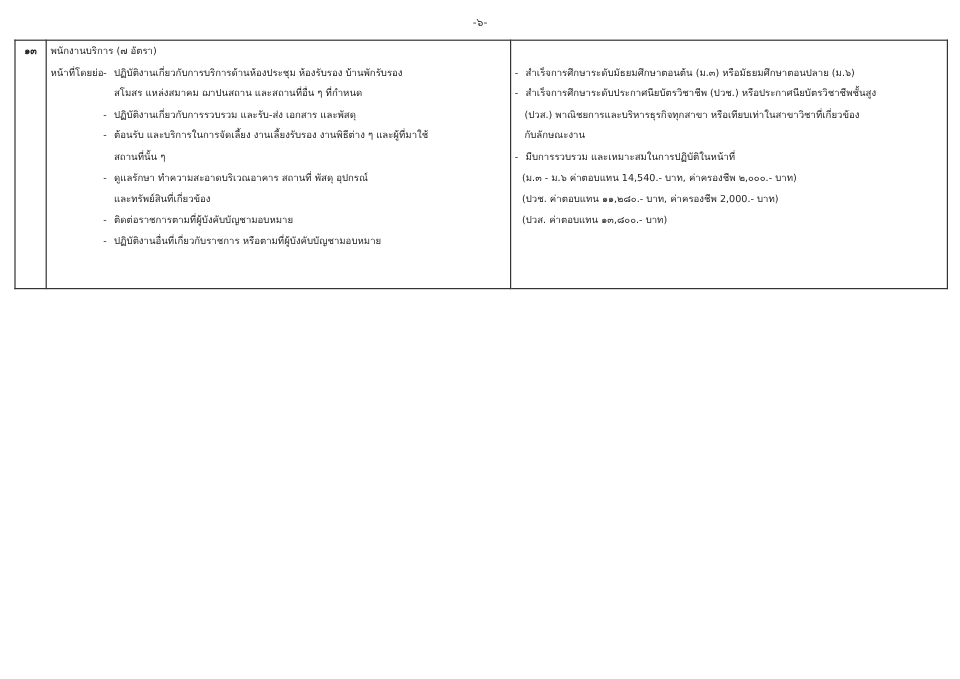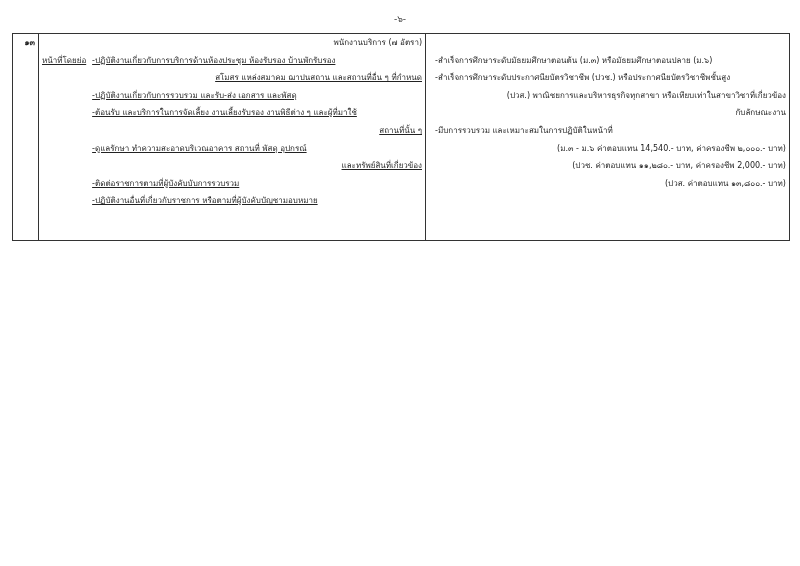--- a/index.html
+++ b/index.html
@@ -8,28 +8,28 @@
     .page-num { position:absolute; top:12px; left:0; width:800px; text-align:center;
                 font-size:9px; color:#333; }
     table.jobs { position:absolute; left:12px; top:33px; width:777px;
                  border-collapse:collapse; table-layout:fixed; }
     table.jobs td, table.jobs th { border:1.5px solid #333; vertical-align:top;
                  font-size:8px; line-height:17.6px; padding:0 3px; }
     table.jobs th { font-weight:normal; text-align:center; height:18px; line-height:18px; }
     col.c1 { width:26px; } col.c2 { width:387px; } col.c3 { width:364px; }
     td.num { text-align:center; font-weight:bold; }
     .title { font-weight:normal; }
-    .duties { display:grid; grid-template-columns:44px 1fr;text-decoration:underline; }
+    .duties { display:grid; grid-template-columns:44px 1fr; }
     .duty-lbl { white-space:nowrap; }
     .item { display:flex; }
     .dash { width:9px; flex:none; }
     .cont { padding-left:9px; }
     .qcont { padding-left:8px; }
     .qsub { padding-left:6px; }
-    td.body-cell { height:206px; padding-top:1px;text-align:right; }
+    td.body-cell { height:206px; padding-top:1px; }
   </style>
 </head>
 <body>
 
 <div class="page-num">-๖-</div>
 
 <table class="jobs">
   <colgroup>
       <col class="c1">
       <col class="c2">
@@ -66,21 +66,21 @@
           <div>
             <div class="item">
                   <span class="dash">-</span>
                   <span>ดูแลรักษา ทำความสะอาดบริเวณอาคาร สถานที่ พัสดุ อุปกรณ์</span>
                 </div>
             <div class="cont">และทรัพย์สินที่เกี่ยวข้อง</div>
           </div>
           <div>
             <div class="item">
                   <span class="dash">-</span>
-                  <span>ติดต่อราชการตามที่ผู้บังคับบับการรวบรวม</span>
+                  <span>ติดต่อราชการตามที่ผู้บังคับบัญชามอบหมาย</span>
                 </div>
           </div>
           <div>
             <div class="item">
                   <span class="dash">-</span>
                   <span>ปฏิบัติงานอื่นที่เกี่ยวกับราชการ หรือตามที่ผู้บังคับบัญชามอบหมาย</span>
                 </div>
           </div>
         </div>
       </div>

